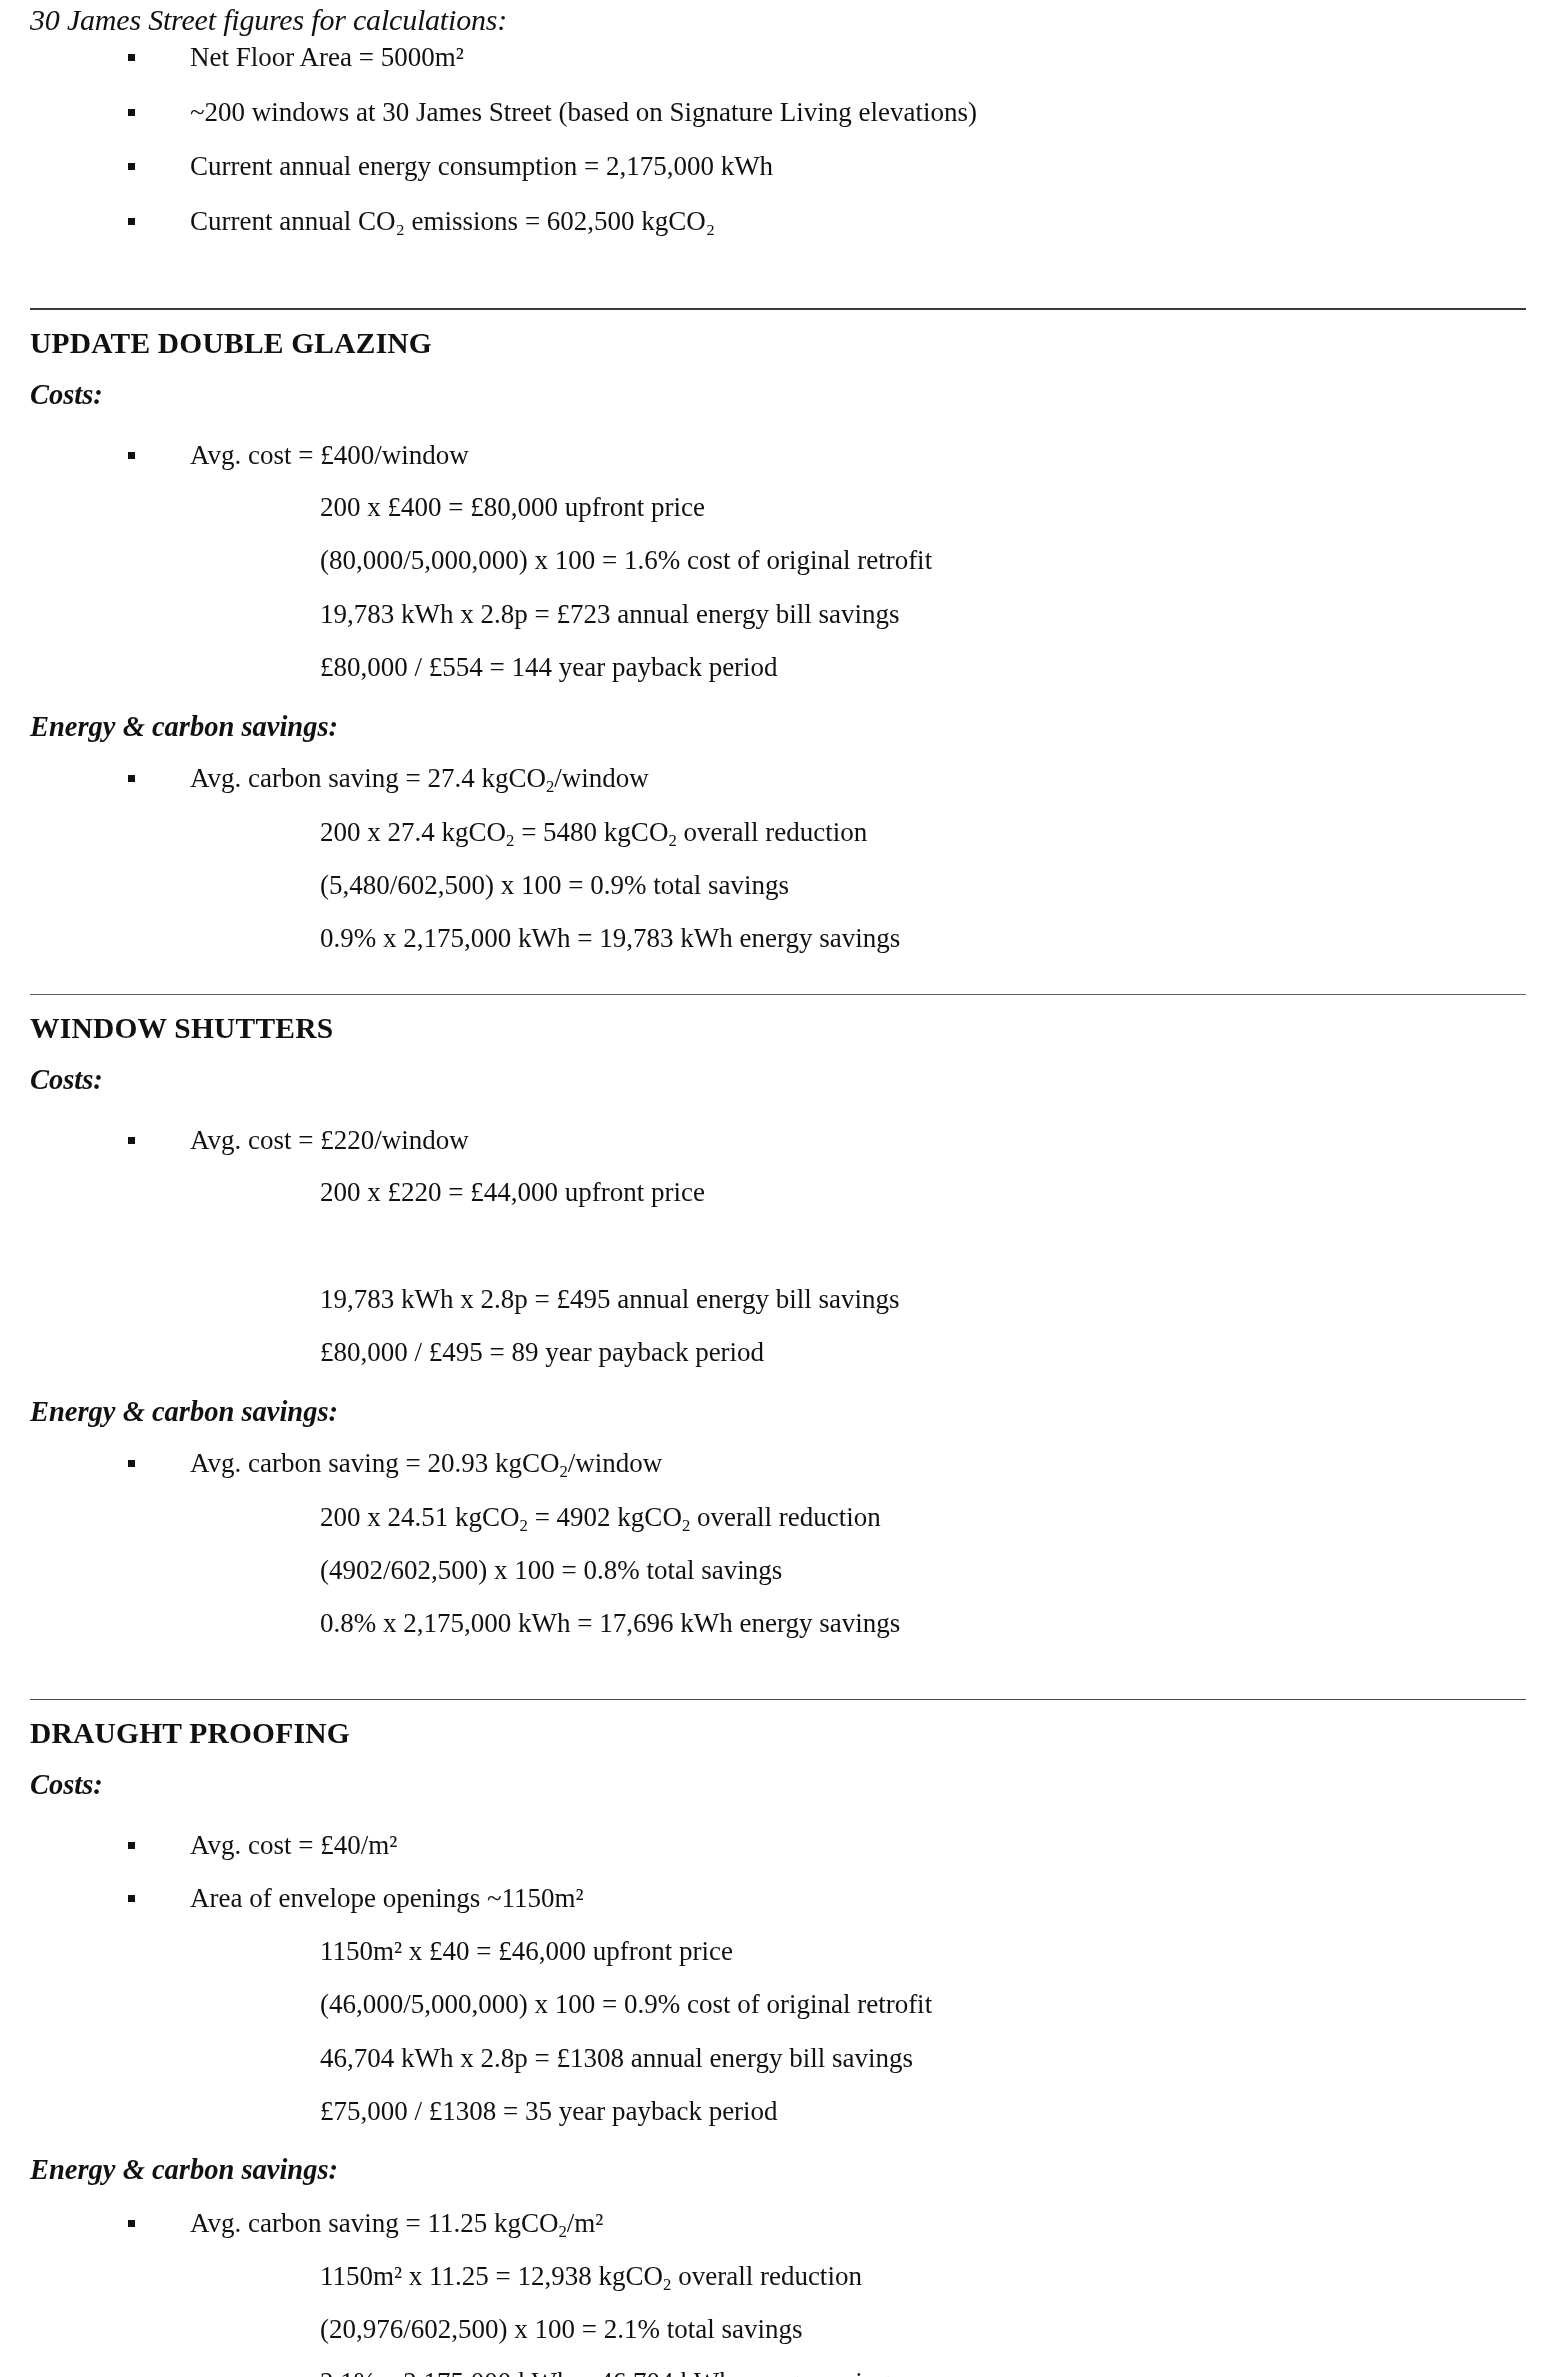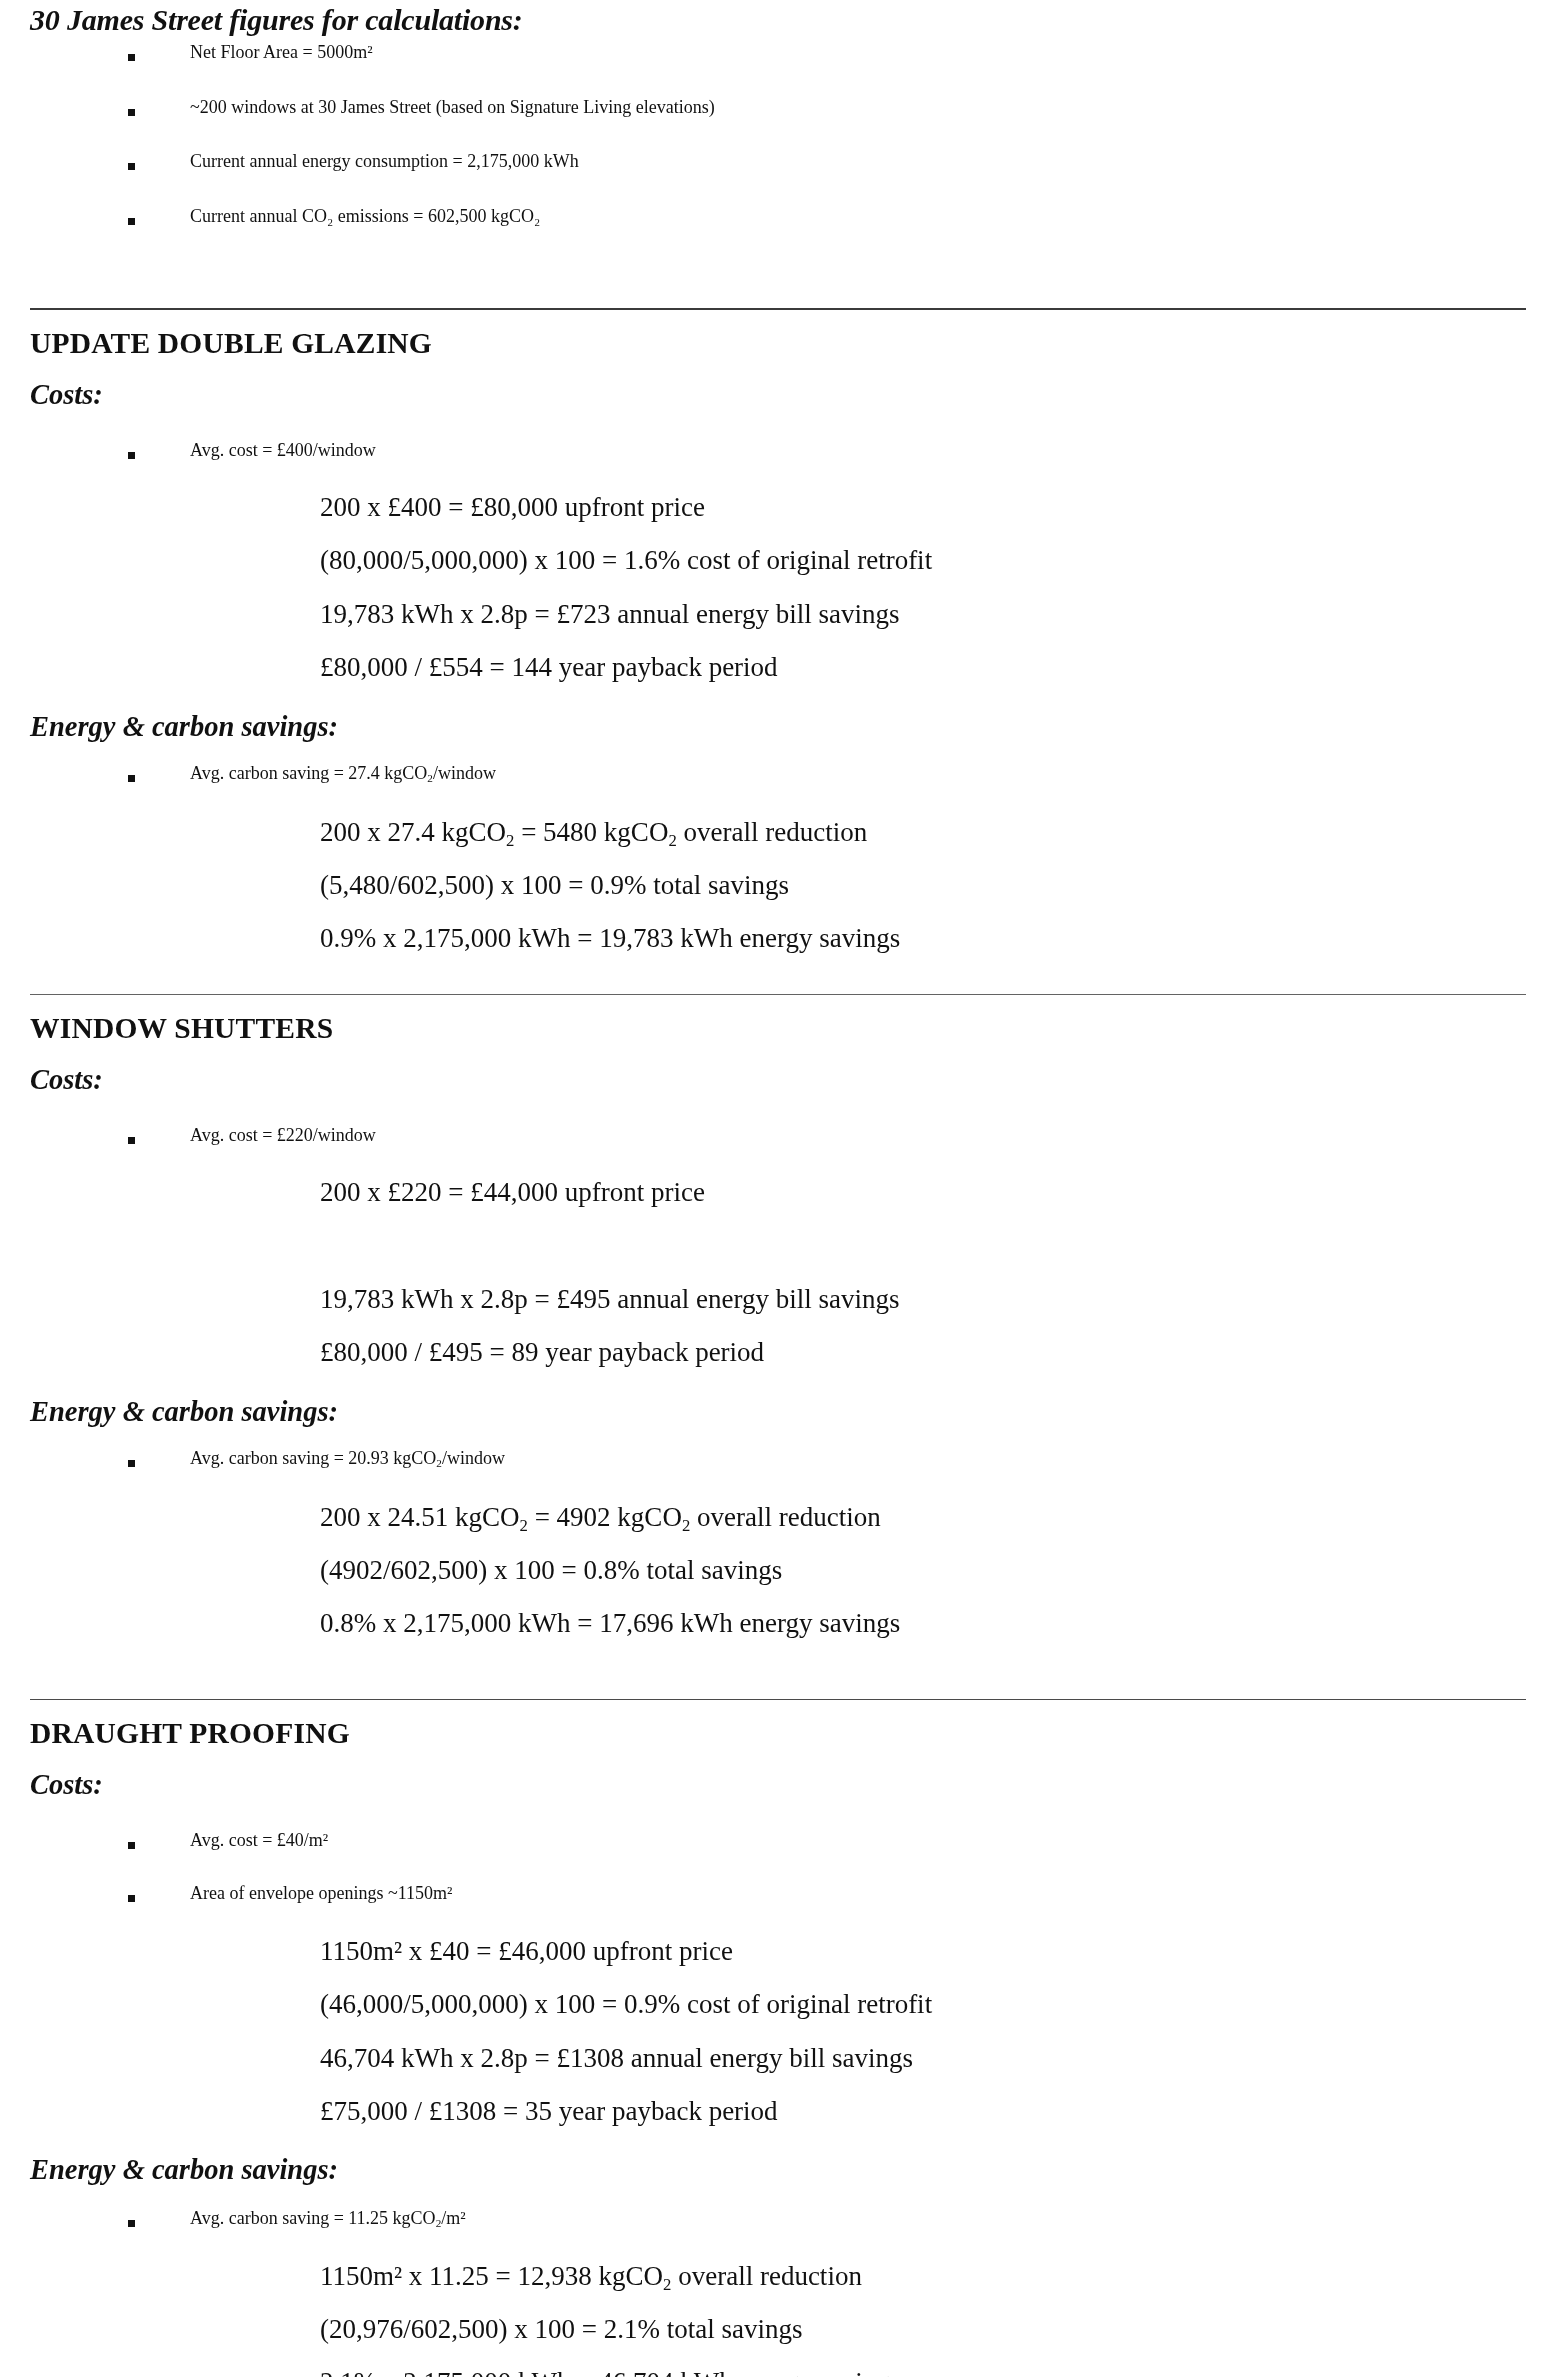--- a/index.html
+++ b/index.html
@@ -25,21 +25,21 @@
     padding: 0;
   }
 
   
   .doc-title {
     position: absolute;
     left: 30px;
     top: 2.9px;
     font-size: 30px;
     line-height: 1.1;
-    font-weight: bold;
+    font-weight: normal;
     font-style: italic;
     letter-spacing: -0.2px;
     white-space: nowrap;
   }
 
   .section-heading {
     position: absolute;
     left: 30px;
     font-size: 29.5px;
     font-weight: bold;
@@ -70,21 +70,21 @@
     left: 98px;
     top: 12.4px;
     width: 7.1px;
     height: 7.1px;
     background: #111111;
   }
   .bullet-text {
     position: absolute;
     left: 160px;
     top: 0;
-    font-size: 18px;
+    font-size: 27px;
     line-height: 1.12;
     white-space: nowrap;
   }
 
   
   .calc-line {
     position: absolute;
     left: 320px;
     font-size: 27px;
     line-height: 1.12;

